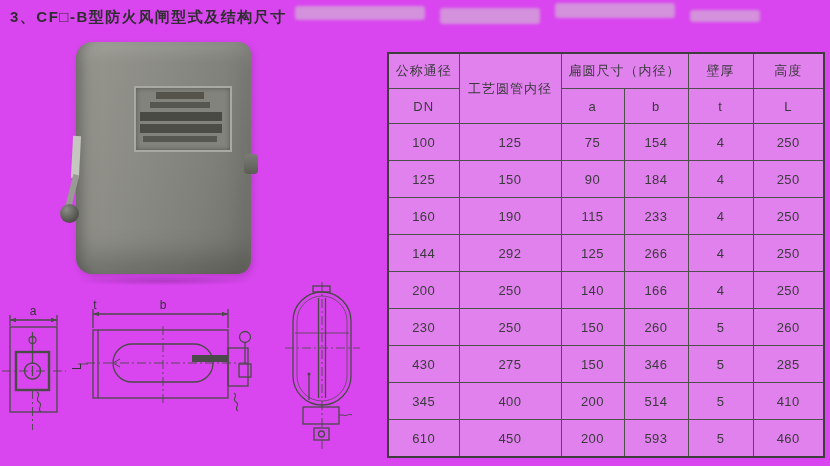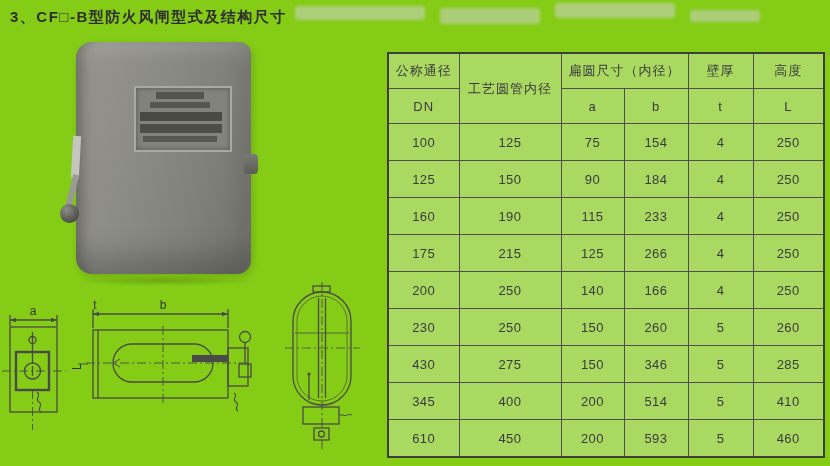--- a/index.html
+++ b/index.html
@@ -1,18 +1,18 @@
 <!DOCTYPE html>
 <html><head>
 <meta charset="utf-8">
 <style>
   html,body{margin:0;padding:0;background:#d8d8d6;}
   .page{
     position:relative;width:830px;height:466px;overflow:hidden;
-    background:#84cc16;
+    background:#d946ef;
     font-family:"Liberation Sans","DejaVu Sans",sans-serif;
     color:#333335;
   }
   
   .title{
     position:absolute;left:10px;top:8px;
     font-size:15px;font-weight:600;letter-spacing:1.5px;color:#2e2e30;
   }
   
   .smudge{
@@ -230,22 +230,22 @@
       </tr>
       <tr>
         <td class="dt">160</td>
         <td class="dt">190</td>
         <td class="dt">115</td>
         <td class="dt">233</td>
         <td class="dt">4</td>
         <td class="dt">250</td>
       </tr>
       <tr>
-        <td class="dt">175</td>
-        <td class="dt">215</td>
+        <td class="dt">144</td>
+        <td class="dt">292</td>
         <td class="dt">125</td>
         <td class="dt">266</td>
         <td class="dt">4</td>
         <td class="dt">250</td>
       </tr>
       <tr>
         <td class="dt">200</td>
         <td class="dt">250</td>
         <td class="dt">140</td>
         <td class="dt">166</td>

